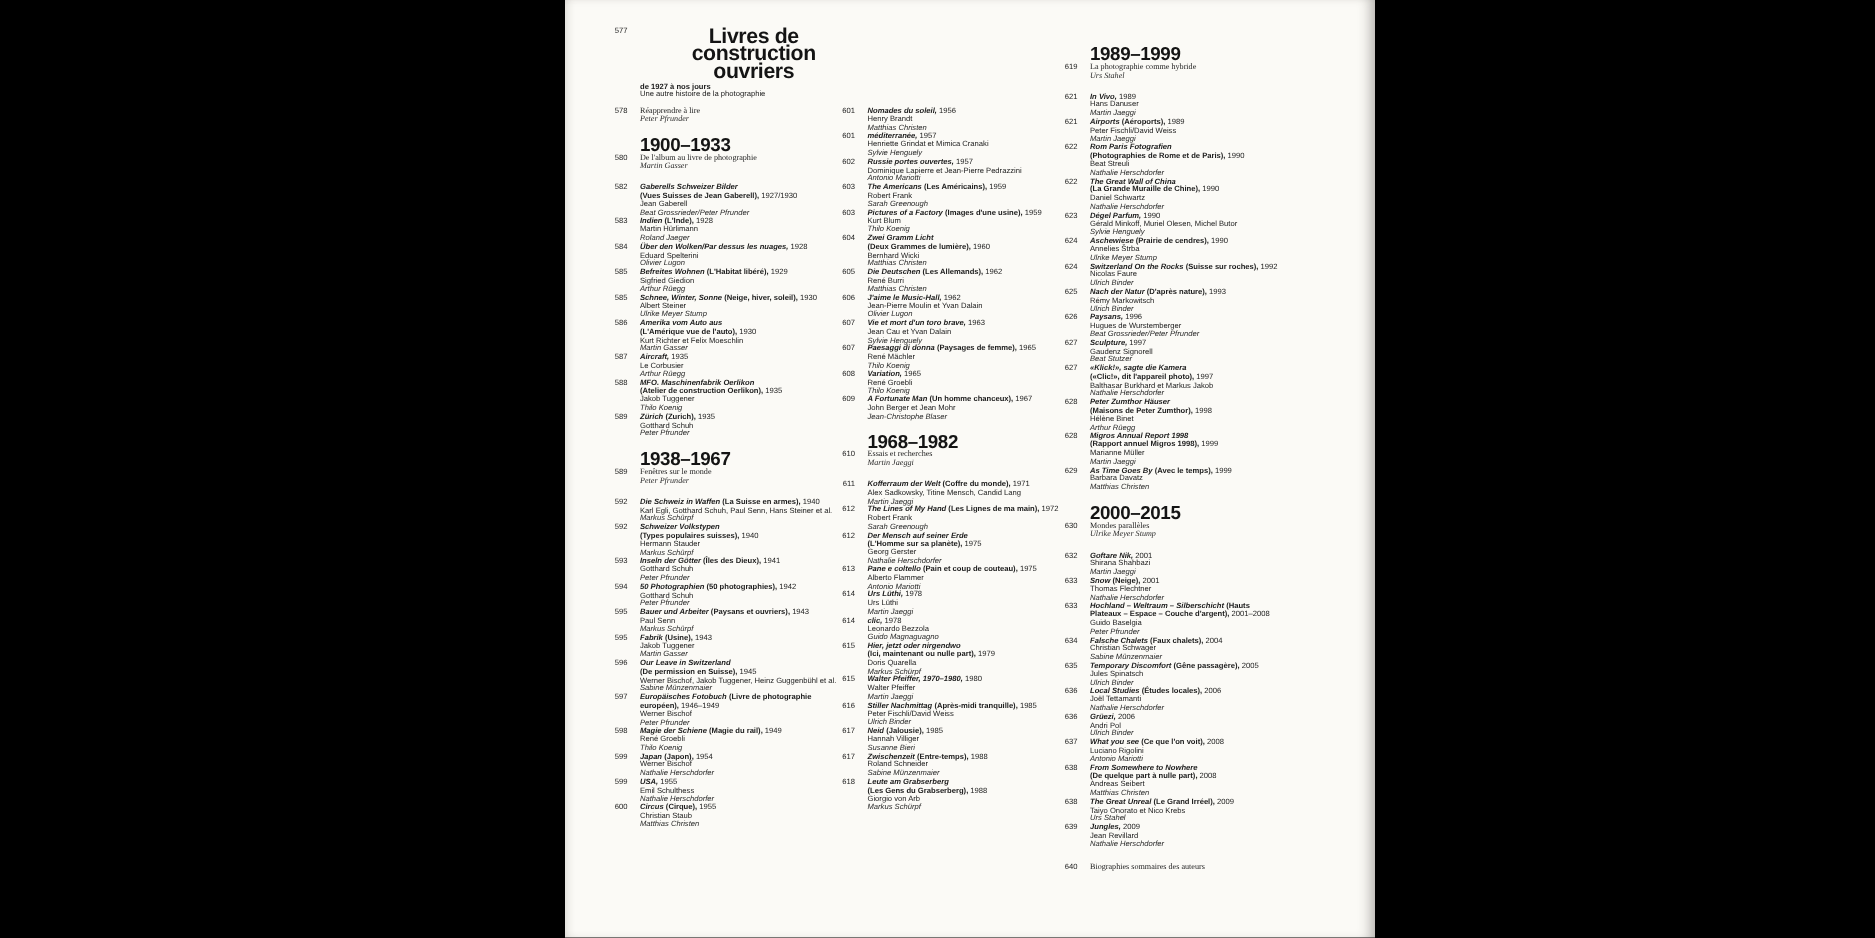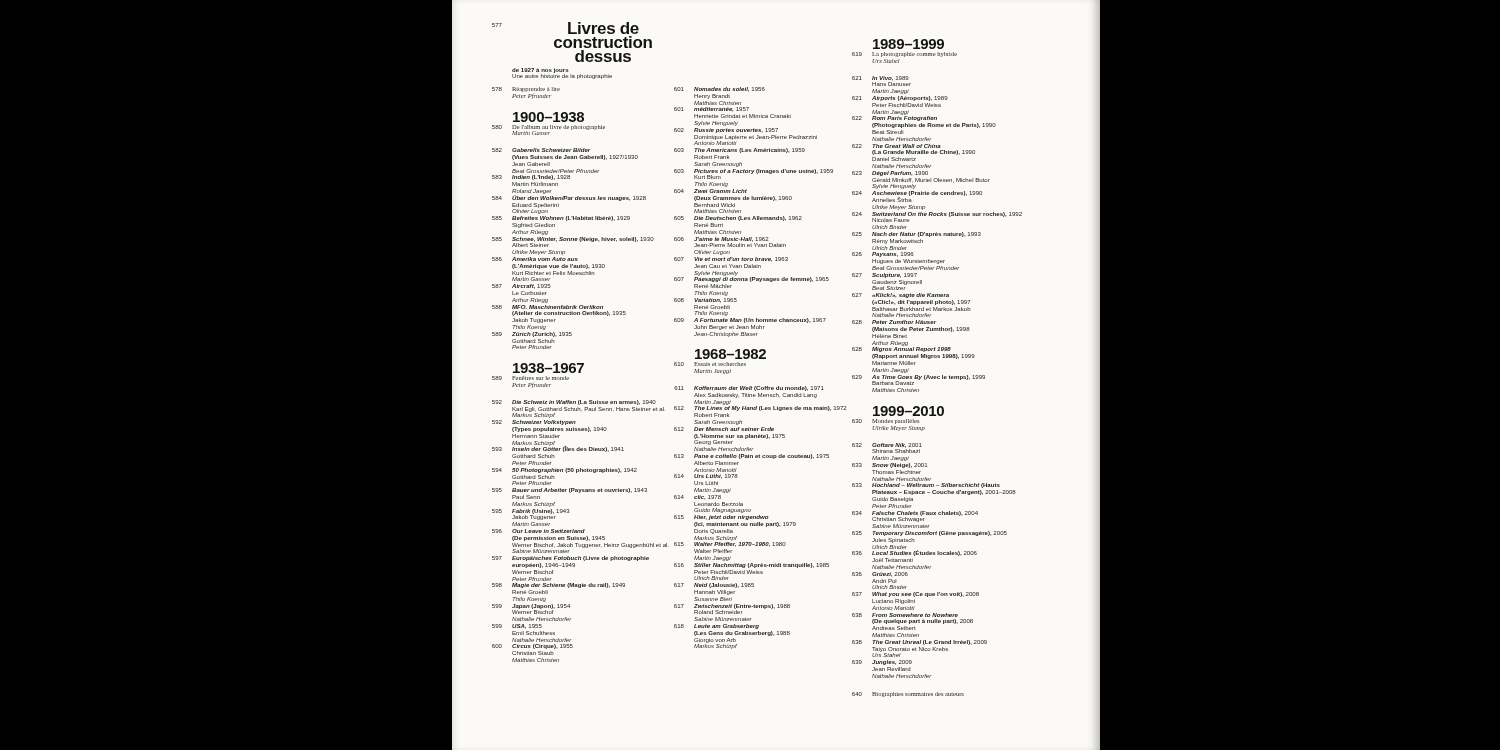--- a/index.html
+++ b/index.html
@@ -44,32 +44,32 @@
 
 <div class="stage">
   <div class="page">
 
     <div class="col col1">
       <div class="block masthead">
         <div class="num">577</div>
         <div class="mast-title">
           <div>Livres de</div>
           <div>construction</div>
-          <div>dessus</div>
+          <div>ouvriers</div>
         </div>
         <div class="mast-sub-b">de 1927 à nos jours</div>
         <div class="mast-sub">Une autre histoire de la photographie</div>
       </div>
     <div class="block intro">
           <div class="num">578</div>
           <div class="it">Réapprendre à lire</div>
           <div class="es">Peter Pfrunder</div>
         </div>
         <div class="block heading">
-          <div class="htext">1900–1938</div>
+          <div class="htext">1900–1933</div>
         </div>
         <div class="block intro">
           <div class="num">580</div>
           <div class="it">De l'album au livre de photographie</div>
           <div class="es">Martin Gasser</div>
         </div>
         <div class="block entry">
           <div class="num">582</div>
           <div class="tl"><span class="seg-bi">Gaberells Schweizer Bilder</span></div>
           <div class="tl"><span class="seg-b">(Vues Suisses de Jean Gaberell),</span><span class="seg-y"> 1927/1930</span></div>
@@ -461,21 +461,21 @@
           <div class="au">Marianne Müller</div>
           <div class="es">Martin Jaeggi</div>
         </div>
         <div class="block entry">
           <div class="num">629</div>
           <div class="tl"><span class="seg-bi">As Time Goes By </span><span class="seg-b">(Avec le temps),</span><span class="seg-y"> 1999</span></div>
           <div class="au">Barbara Davatz</div>
           <div class="es">Matthias Christen</div>
         </div>
         <div class="block heading">
-          <div class="htext">1999–2010</div>
+          <div class="htext">2000–2015</div>
         </div>
         <div class="block intro">
           <div class="num">630</div>
           <div class="it">Mondes parallèles</div>
           <div class="es">Ulrike Meyer Stump</div>
         </div>
         <div class="block entry">
           <div class="num">632</div>
           <div class="tl"><span class="seg-bi">Goftare Nik,</span><span class="seg-y"> 2001</span></div>
           <div class="au">Shirana Shahbazi</div>

